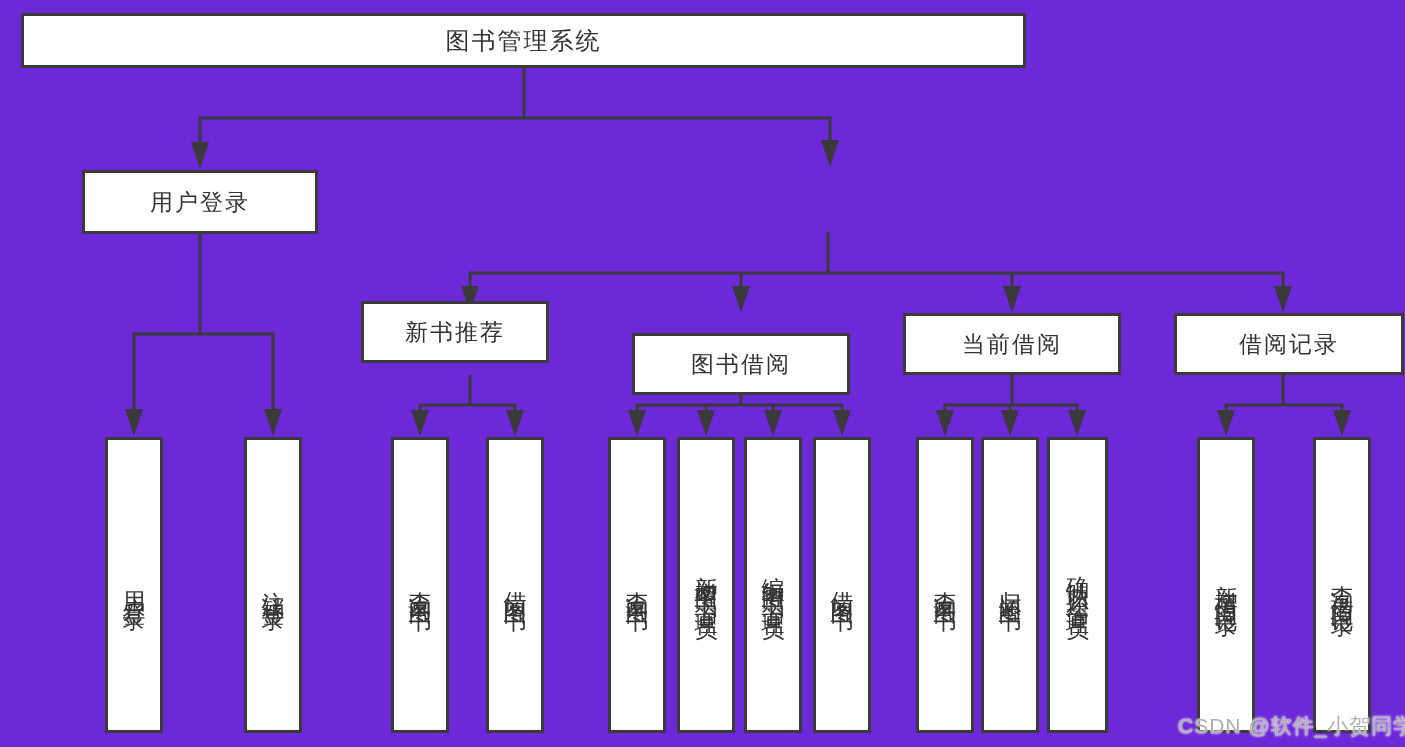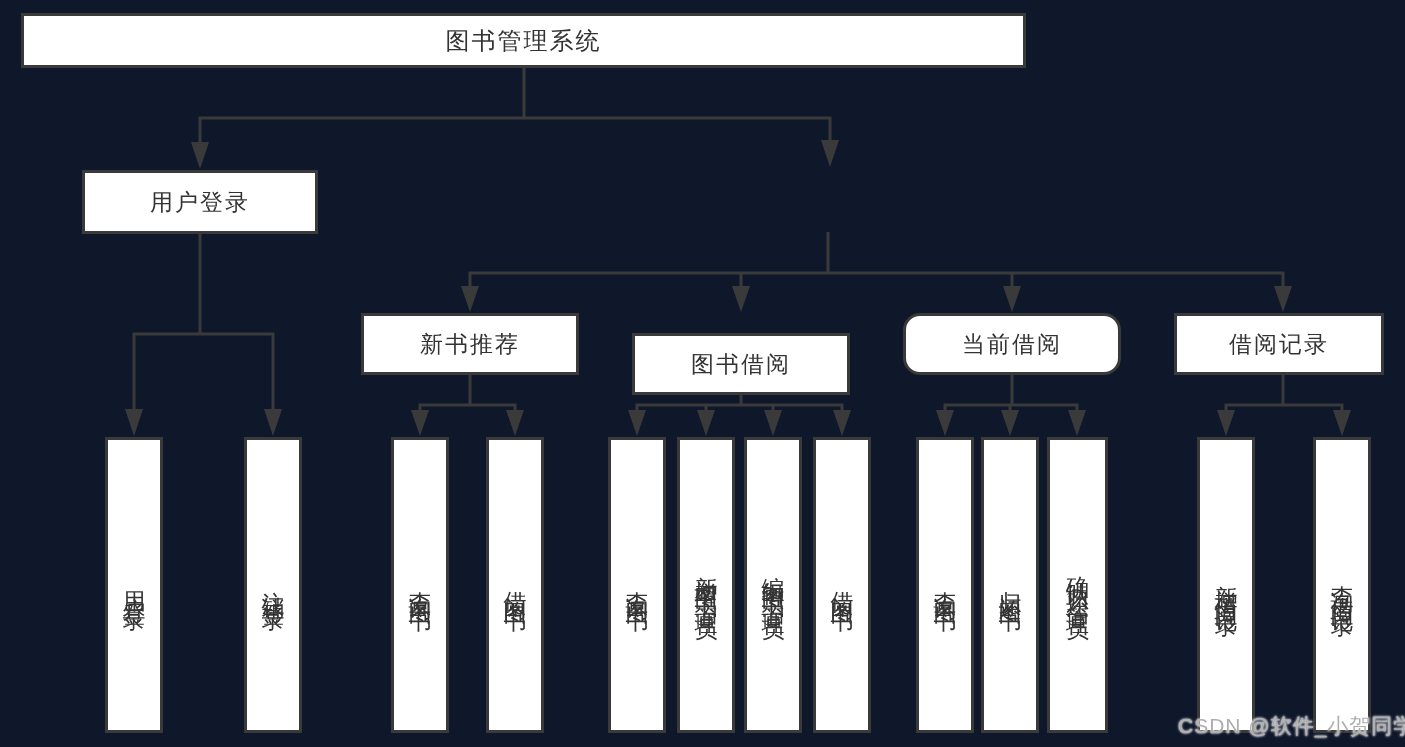--- a/index.html
+++ b/index.html
@@ -1,19 +1,19 @@
 <!DOCTYPE html>
 <html><head>
 <meta charset="utf-8">
 <style>
   html,body{margin:0;padding:0;background:#ffffff;}
   #stage{
     position:relative;
     width:1405px;height:747px;
-    background:#0f172a;
+    background:#6d28d9;
     font-family:"Liberation Sans","DejaVu Sans",sans-serif;
     color:#333333;
     overflow:hidden;
   }
   #wires{position:absolute;left:0;top:0;width:1405px;height:747px;}
   .hbox{
     position:absolute;
     border:3px solid #3a3a3a;
     background:#ffffff;
     display:flex;align-items:center;justify-content:center;
@@ -106,24 +106,24 @@
       <polygon points="1068,410 1086,410 1077,436"></polygon>
       <polygon points="1217,410 1235,410 1226,436"></polygon>
       <polygon points="1333,410 1351,410 1342,436"></polygon>
     </g>
   </svg>
 
   <div class="hbox title" style="left:21px;top:13px;width:1005px;height:55px;">图书管理系统</div>
 
   <div class="hbox" style="left:82px;top:170px;width:236px;height:64px;">用户登录</div>
 
-  <div class="hbox" style="left:361px;top:313px;width:218px;height:62px;">新书推荐</div>
+  <div class="hbox" style="left:361px;top:301px;width:188px;height:62px;">新书推荐</div>
   <div class="hbox" style="left:632px;top:313px;width:218px;height:62px;margin-top:20px;">图书借阅</div>
-  <div class="hbox" style="left:903px;top:313px;width:218px;height:62px;border-radius:17px;">当前借阅</div>
-  <div class="hbox" style="left:1174px;top:313px;width:210px;height:62px;">借阅记录</div>
+  <div class="hbox" style="left:903px;top:313px;width:218px;height:62px;">当前借阅</div>
+  <div class="hbox" style="left:1174px;top:313px;width:230px;height:62px;">借阅记录</div>
 
   <div class="vbox" style="left:105px;">用户登录</div>
   <div class="vbox" style="left:244px;">注销登录</div>
 
   <div class="vbox" style="left:391px;">查询图书</div>
   <div class="vbox" style="left:486px;">借阅图书</div>
 
   <div class="vbox" style="left:608px;">查询图书</div>
   <div class="vbox" style="left:677px;">新增图书（管理员）</div>
   <div class="vbox" style="left:744px;">编辑图书（管理员）</div>

